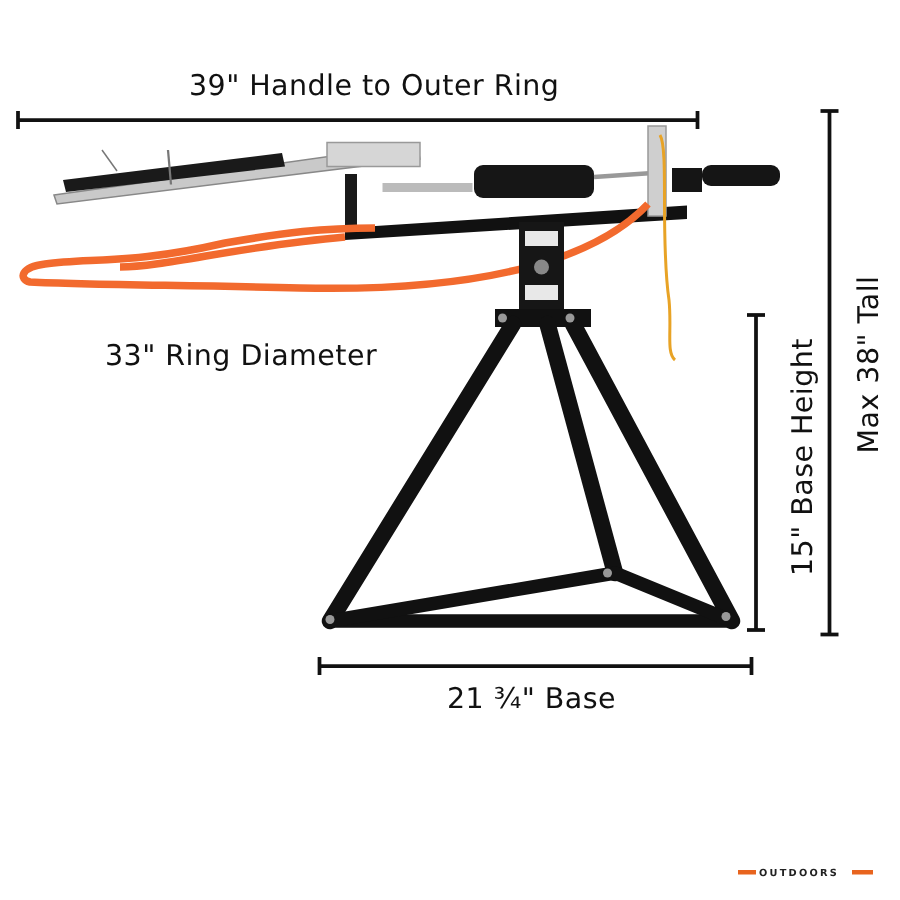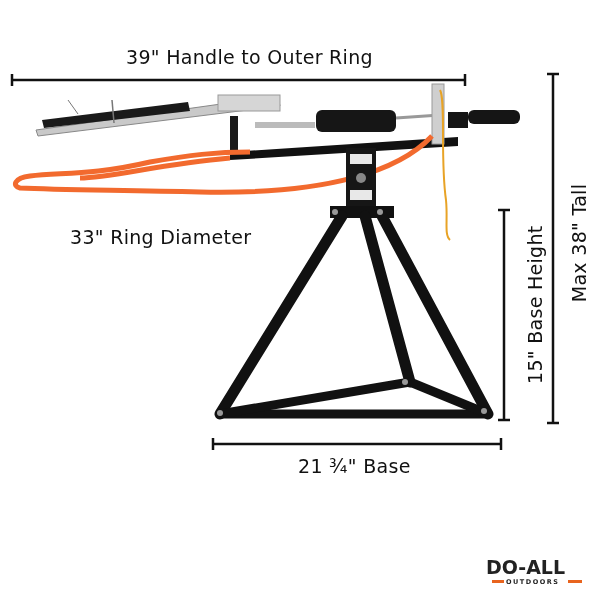--- a/index.html
+++ b/index.html
@@ -97,17 +97,16 @@
   </g>
 </svg>
 
 <div class="label" style="left:126px; top:46px;">39" Handle to Outer Ring</div>
 <div class="label" style="left:70px; top:226px;">33" Ring Diameter</div>
 <div class="label" style="left:298px; top:455px;">21 ¾" Base</div>
 <div class="vlabel" style="left:465px; top:303px; width:140px; text-align:center;">15" Base Height</div>
 <div class="vlabel" style="left:514px; top:232px; width:130px; text-align:center;">Max 38" Tall</div>
 
 <div class="logo">
-  <div class="logo-main">DO-ALL</div>
   <div class="logo-bar" style="left:6px; width:12px;"></div>
   <div class="logo-sub">OUTDOORS</div>
   <div class="logo-bar" style="left:82px; width:14px;"></div>
 </div>
 
 </body></html>

